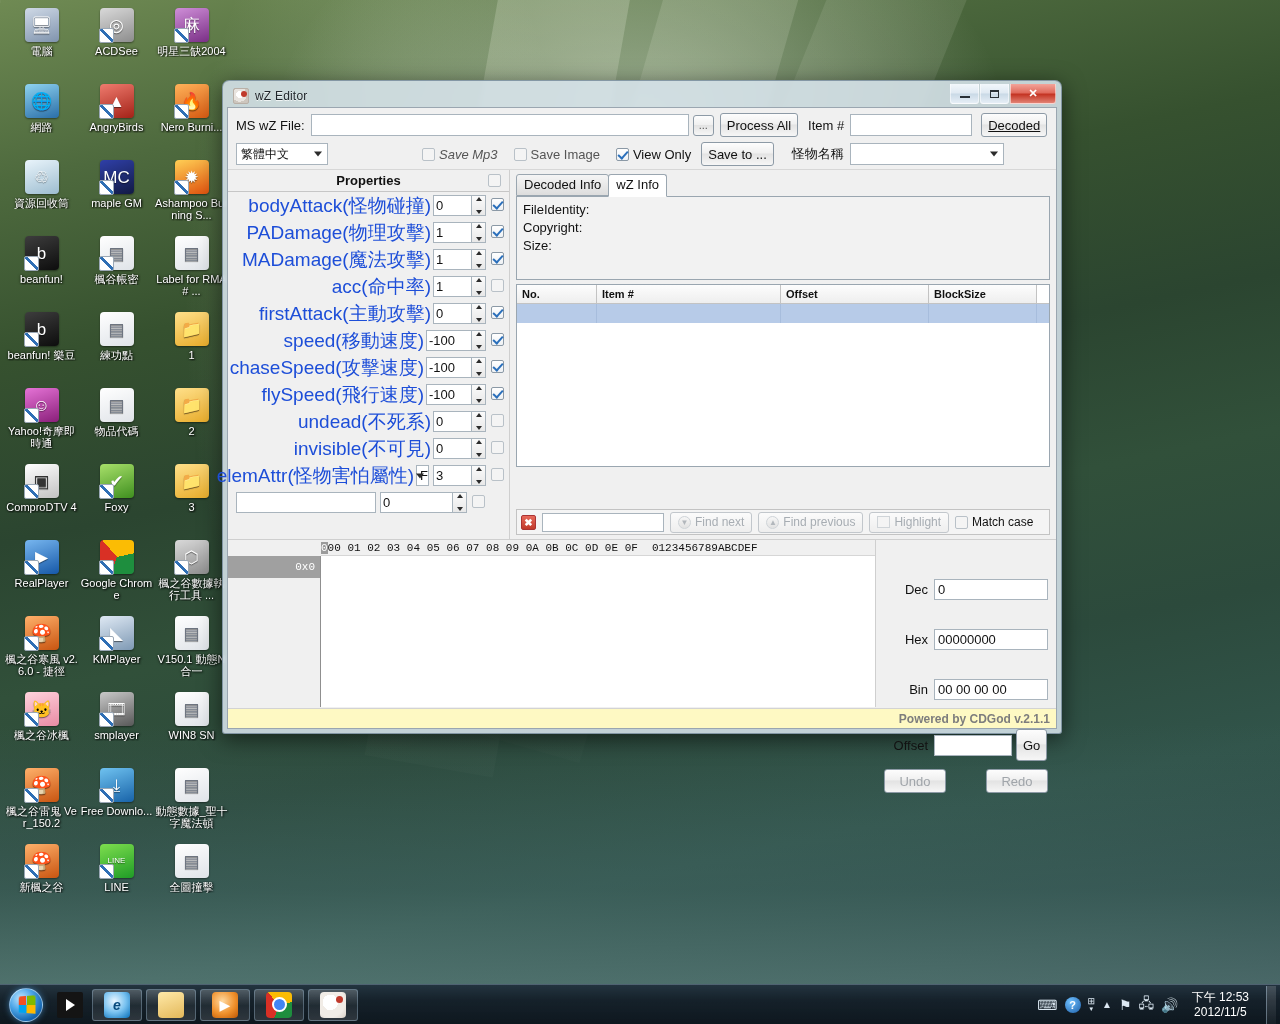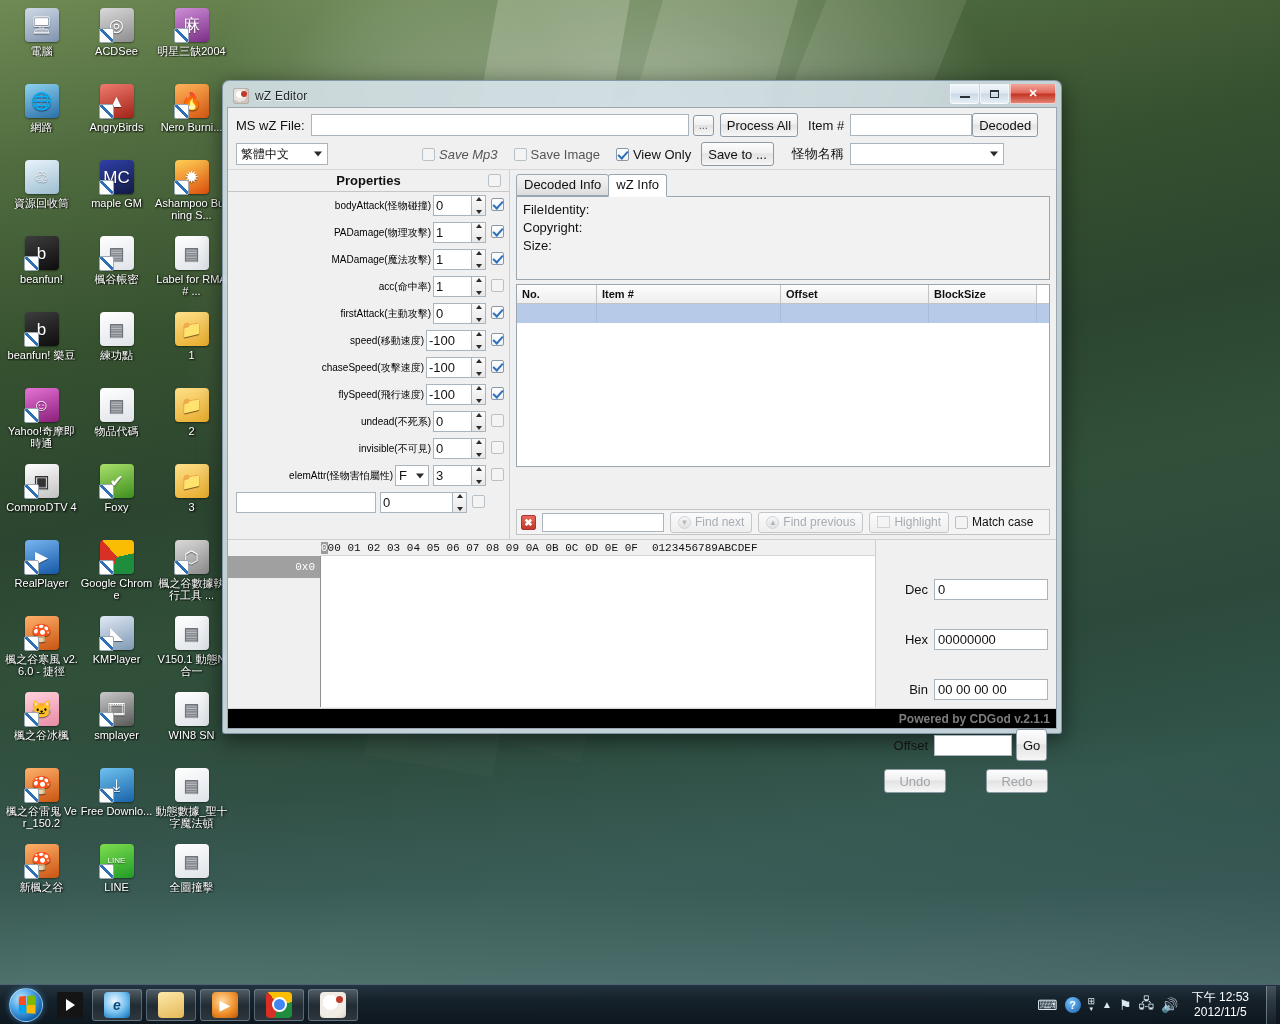--- a/index.html
+++ b/index.html
@@ -265,21 +265,21 @@
     font-size: 13px; font-weight: bold; color:#111;
     position: relative;
     background:#f0f0f0;
   }
   #props-header .hdr-chk { position:absolute; right: 8px; top:4px; }
   .prow {
     display:flex; align-items:center; justify-content:flex-end;
     height: 27px; padding-right: 5px;
   }
   .prow .plabel {
-    font-size: 10px; color:#000000; text-align:center;
+    font-size: 19px; color:#1d4ed8; text-align:center;
     white-space: nowrap; margin-right: 2px;
   }
   .spin-wrap { display:flex; align-items:center; }
   .numbox {
     width: 38px; height: 21px;
     border: 1px solid #a9b4bd; border-right: none;
     background:#fff; font-size:13px; color:#111;
     padding-left: 2px; display:flex; align-items:center;
   }
   .numbox.wide { width: 45px; }
@@ -415,21 +415,21 @@
   .hr-row .hrv {
     flex:1; height: 21px; border:1px solid #a9b4bd; background:#fff;
     font-size:13px; color:#111; padding-left:3px; display:flex; align-items:center;
   }
   #undo-redo { display:flex; justify-content:space-between; margin-top: 8px; }
   #undo-redo .btn { width: 62px; justify-content:center; color:#a0a5aa; }
 
   
   #statusbar {
     position:absolute; left:0; right:0; bottom:0; height: 20px;
-    background:#000000; border-top:1px solid #d3d3d3;
+    background:#fef9c3; border-top:1px solid #d3d3d3;
     display:flex; align-items:center; justify-content:flex-end;
     padding-right: 6px;
     font-size: 12px; font-weight:bold; color:#7d7d7d;
   }
 
   
   #taskbar {
     position: absolute; left:0; bottom:0; width:1280px; height:40px;
     z-index: 50;
     background: linear-gradient(180deg, rgba(28,42,56,.86) 0%, rgba(16,26,36,.92) 40%, rgba(10,18,26,.95) 100%);
@@ -676,21 +676,21 @@
 
     <div id="toolbar">
 
       <div class="tb-row" id="tb-row1">
         <span class="lbl" style="margin-left:8px;">MS wZ File:</span>
         <input class="txtinput" style="width: 378px; margin-left: 6px;" value="">
         <div class="btn small" style="margin-left:4px;">...</div>
         <div class="btn" style="margin-left:6px;">Process All</div>
         <span class="lbl" style="margin-left:10px;">Item #</span>
         <input class="txtinput" style="width: 122px; margin-left: 6px;" value="">
-        <div class="btn" style="margin-left:0;">Decoded</div>
+        <div class="btn" style="margin-left:9px;text-decoration:underline;">Decoded</div>
       </div>
 
       <div class="tb-row" id="tb-row2">
         <div class="combo" style="width:92px; margin-left:8px;">
           <span>繁體中文</span>
           <span class="arrow"></span>
         </div>
         <label class="chk" style="margin-left:94px;font-style:italic;">
           <span class="chkbox dim"></span>
           <span>Save Mp3</span>

